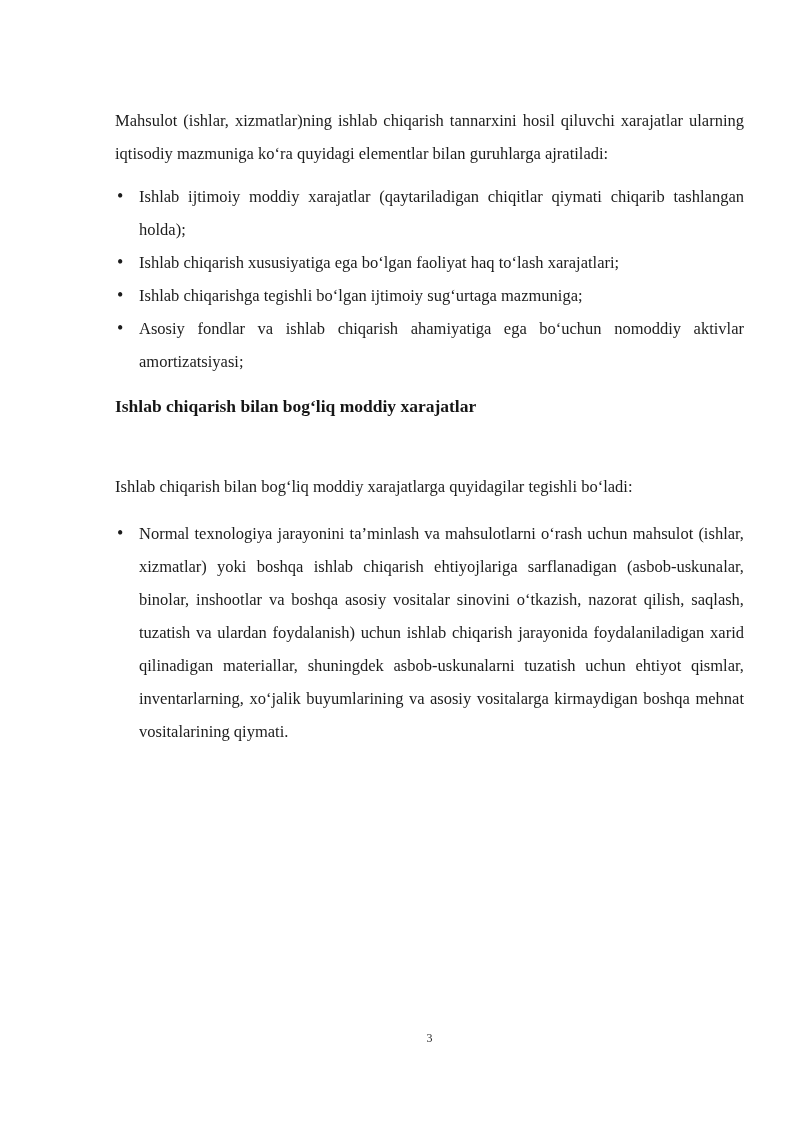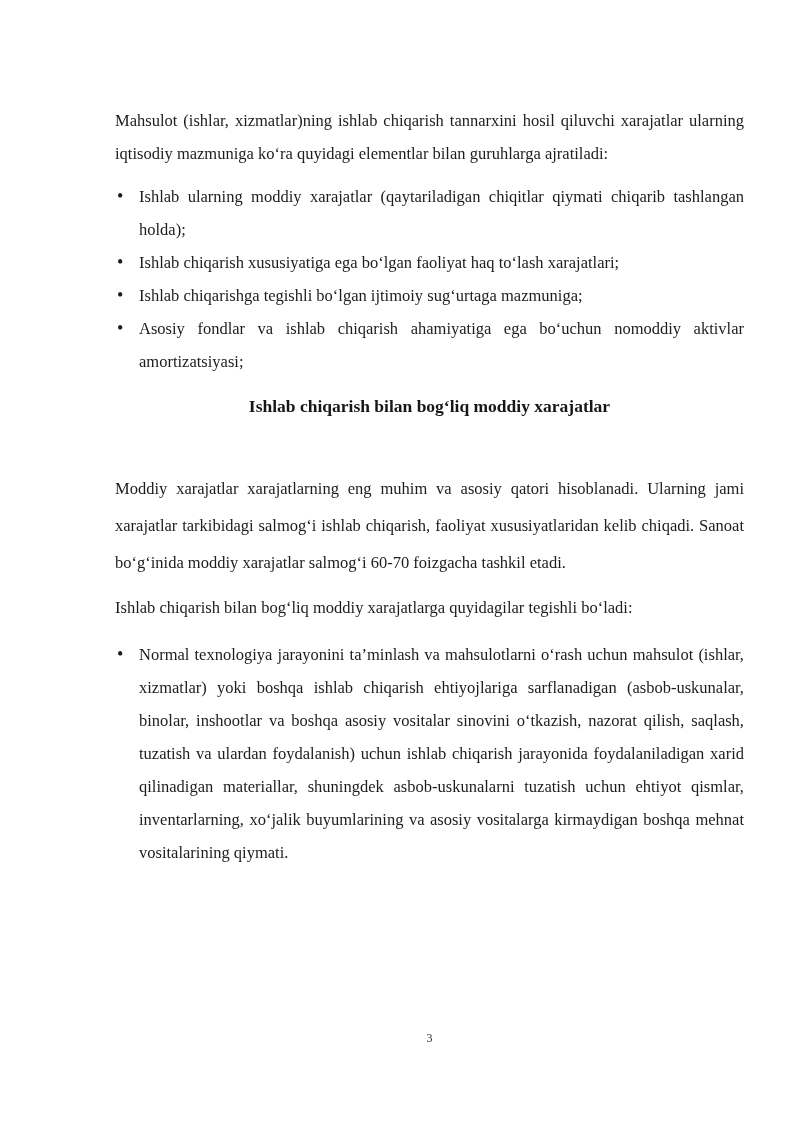--- a/index.html
+++ b/index.html
@@ -52,21 +52,20 @@
     font-size: 18px;
   }
   .list1 {
     margin-bottom: 12px;
   }
   .heading {
     margin: 0 0 47px 0;
     font-size: 17.5px;
     line-height: 33px;
     font-weight: bold;
-    text-align: center;
     color: #161616;
   }
   .para-main {
     line-height: 37px;
     margin-bottom: 10px;
   }
   .para-list-intro {
     margin-bottom: 14px;
   }
   .page-number {
@@ -81,29 +80,28 @@
 </style>
 </head>
 <body>
 
 <div class="page">
   <div class="content">
 
     <p class="para intro">Mahsulot (ishlar, xizmatlar)ning ishlab chiqarish tannarxini hosil qiluvchi xarajatlar ularning iqtisodiy mazmuniga ko‘ra quyidagi elementlar bilan guruhlarga ajratiladi:</p>
 
     <ul class="doc-list list1">
-      <li>Ishlab ularning moddiy xarajatlar (qaytariladigan chiqitlar qiymati chiqarib tashlangan holda);</li>
+      <li>Ishlab ijtimoiy moddiy xarajatlar (qaytariladigan chiqitlar qiymati chiqarib tashlangan holda);</li>
       <li>Ishlab chiqarish xususiyatiga ega bo‘lgan faoliyat haq to‘lash xarajatlari;</li>
       <li>Ishlab chiqarishga tegishli bo‘lgan ijtimoiy sug‘urtaga mazmuniga;</li>
       <li>Asosiy fondlar va ishlab chiqarish ahamiyatiga ega bo‘uchun nomoddiy aktivlar amortizatsiyasi;</li>
     </ul>
 
     <h2 class="heading">Ishlab chiqarish bilan bog‘liq moddiy xarajatlar</h2>
 
-    <p class="para para-main">Moddiy xarajatlar xarajatlarning eng muhim va asosiy qatori hisoblanadi. Ularning jami xarajatlar tarkibidagi salmog‘i ishlab chiqarish, faoliyat xususiyatlaridan kelib chiqadi. Sanoat bo‘g‘inida moddiy xarajatlar salmog‘i 60-70 foizgacha tashkil etadi.</p>
 
     <p class="para para-list-intro">Ishlab chiqarish bilan bog‘liq moddiy xarajatlarga quyidagilar tegishli bo‘ladi:</p>
 
     <ul class="doc-list list2">
       <li>Normal texnologiya jarayonini ta’minlash va mahsulotlarni o‘rash uchun mahsulot (ishlar, xizmatlar) yoki boshqa ishlab chiqarish ehtiyojlariga sarflanadigan (asbob-uskunalar, binolar, inshootlar va boshqa asosiy vositalar sinovini o‘tkazish, nazorat qilish, saqlash, tuzatish va ulardan foydalanish) uchun ishlab chiqarish jarayonida foydalaniladigan xarid qilinadigan materiallar, shuningdek asbob-uskunalarni tuzatish uchun ehtiyot qismlar, inventarlarning, xo‘jalik buyumlarining va asosiy vositalarga kirmaydigan boshqa mehnat vositalarining qiymati.</li>
     </ul>
 
   </div>
 
   <div class="page-number">3</div>

